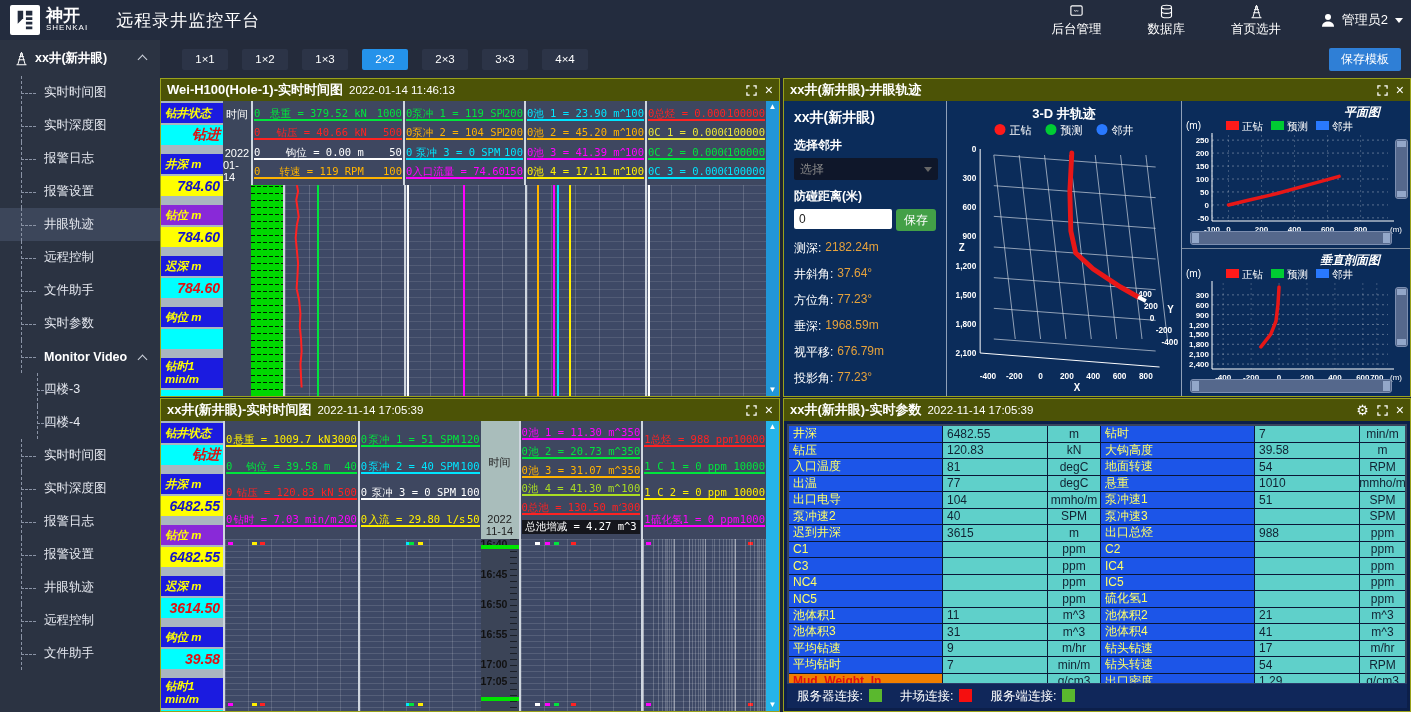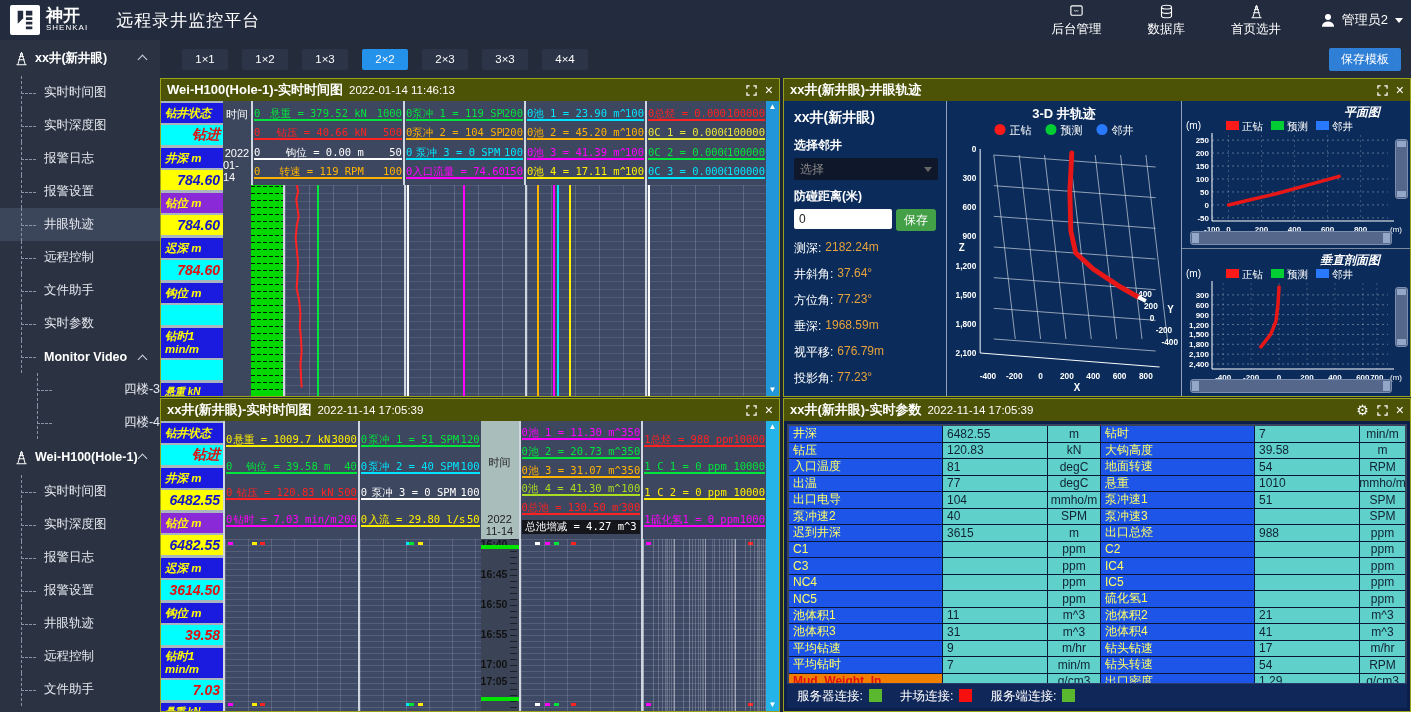--- a/index.html
+++ b/index.html
@@ -21,21 +21,21 @@
   
   #sidebar{position:absolute;left:0;top:40px;width:160px;height:672px;background:#2b3342;overflow:hidden;z-index:4;}
   .tree-node{height:36px;display:flex;align-items:center;color:#fff;font-size:12.5px;font-weight:bold;padding-left:14px;gap:6px;cursor:pointer;position:relative;}
   .tree-node svg{width:15px;height:17px;flex:none;}
   .chev{width:6px;height:6px;border-left:1.5px solid #cfd4dd;border-top:1.5px solid #cfd4dd;transform:rotate(45deg);position:absolute;right:14px;top:16px;}
   .tree-item{height:33px;display:flex;align-items:center;color:#e6e9f0;font-size:12.5px;padding-left:44px;cursor:pointer;position:relative;}
   .tree-item::before{content:"";position:absolute;left:21px;top:0;bottom:0;border-left:1px dashed #8a93a5;}
   .tree-item::after{content:"";position:absolute;left:21px;top:50%;width:15px;border-top:1px dashed #8a93a5;}
   .tree-item.active{background:#3c465a;}
   .tree-item.bold{font-weight:bold;color:#fff;}
-  .tree-item.lvl2{justify-content:flex-end;}
+  .tree-item.lvl2{}
   .tree-item.lvl2::before{left:37px;}
   .tree-item.lvl2::after{left:37px;}
   #sidebar-collapse{position:absolute;right:-1px;top:356px;color:#fff;font-size:13px;}
   
   #toolbar{position:absolute;left:160px;top:40px;width:1251px;height:38px;background:#242b3b;display:flex;align-items:center;}
   #layout-buttons{display:flex;gap:14px;margin-left:22px;}
   .lay-btn{min-width:46px;height:21px;background:#2c3447;color:#fff;font-size:11.5px;border:none;border-radius:2px;cursor:pointer;padding:0 10px;font-family:inherit;}
   .lay-btn.active{background:#2492ea;}
   #save-template{position:absolute;right:10px;top:8px;height:23px;background:#2f7fd6;color:#fff;font-size:12px;border:none;border-radius:2px;padding:0 12px;cursor:pointer;font-family:inherit;}
   
@@ -45,21 +45,21 @@
   #panel-bl{left:160px;top:398px;width:620px;height:314px;}
   #panel-br{left:783px;top:398px;width:628px;height:314px;background:#0c1f4a;}
   .phead{height:22px;background:#4c5306;display:flex;align-items:center;padding:0 6px;color:#fff;flex:none;}
   .ptitle{font-size:13px;font-weight:bold;white-space:nowrap;}
   .pts{font-size:11.5px;font-weight:normal;margin-left:6px;}
   .picons{margin-left:auto;display:flex;align-items:center;gap:8px;}
   .picon{color:#fff;font-size:14px;line-height:14px;cursor:pointer;}
   .picon svg{width:11px;height:11px;display:block;}
   .pbody{flex:1;display:flex;overflow:hidden;position:relative;}
   
-  .param-col{width:62px;flex:none;background:#a9b6c0;display:flex;flex-direction:column;gap:3px;padding-top:2px;overflow:hidden;}
+  .param-col{width:62px;flex:none;background:#a9b6c0;display:flex;flex-direction:column;gap:9px;padding-top:2px;overflow:hidden;}
   .pblock{display:flex;flex-direction:column;gap:2px;flex:none;}
   .plabel{background:#1b1be0;color:#ffff00;font-size:11.5px;padding:2px 2px 2px 4px;min-height:16px;display:flex;align-items:center;white-space:pre-line;line-height:13px;}
   .plabel.purple{background:#8929d8;}
   .plabel.small{font-size:10px;min-height:12px;}
   .pvalue{min-height:18px;font-size:14px;display:flex;align-items:center;justify-content:flex-end;padding:1px 3px;}
   .v-yellow-blue{background:#ffff00;color:#1414c8;}
   .v-cyan-red{background:#00ffff;color:#e01010;}
   .chart-right{flex:1;display:flex;flex-direction:column;position:relative;overflow:hidden;}
   .legend-row,.chart-row{display:flex;}
   .legend-row{flex:none;}
@@ -209,28 +209,20 @@
     </div>
     <div class="tree-item bold">
       <span>Monitor Video</span>
       <span class="chev"></span>
     </div>
     <div class="tree-item lvl2">
       <span>四楼-3</span>
     </div>
     <div class="tree-item lvl2">
       <span>四楼-4</span>
-    </div>
-    <div class="tree-node">
-      <span style="width: 15px; height: 17px;"><svg viewBox="0 0 24 24" fill="none" stroke="#fff" stroke-width="1.6">
-          <path d="M12 2L6 22M12 2l6 20M8.2 9h7.6M7 14h10M4 22h16"></path>
-          <circle cx="12" cy="5" r="1.6"></circle>
-        </svg></span>
-      <span>Wei-H100(Hole-1)</span>
-      <span class="chev"></span>
     </div>
     <div class="tree-item">
       <span>实时时间图</span>
     </div>
     <div class="tree-item">
       <span>实时深度图</span>
     </div>
     <div class="tree-item">
       <span>报警日志</span>
     </div>

